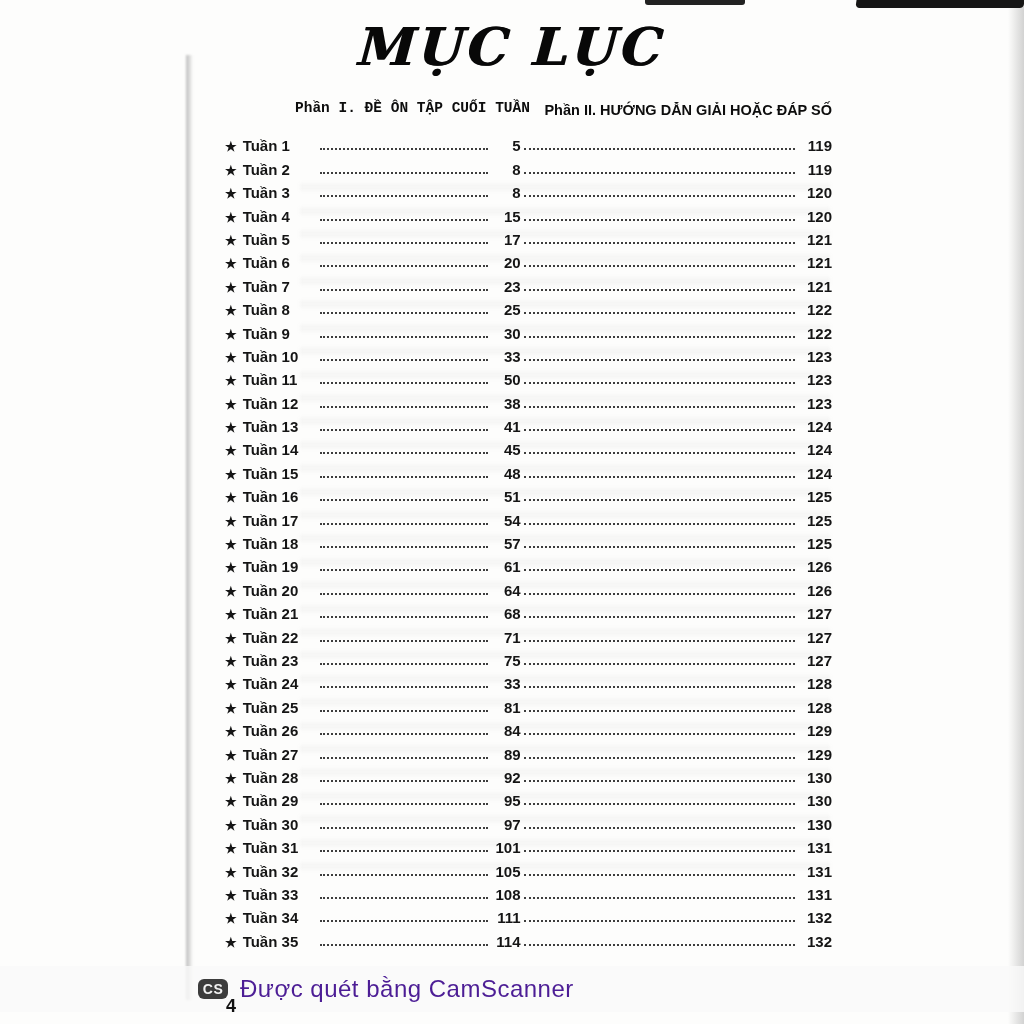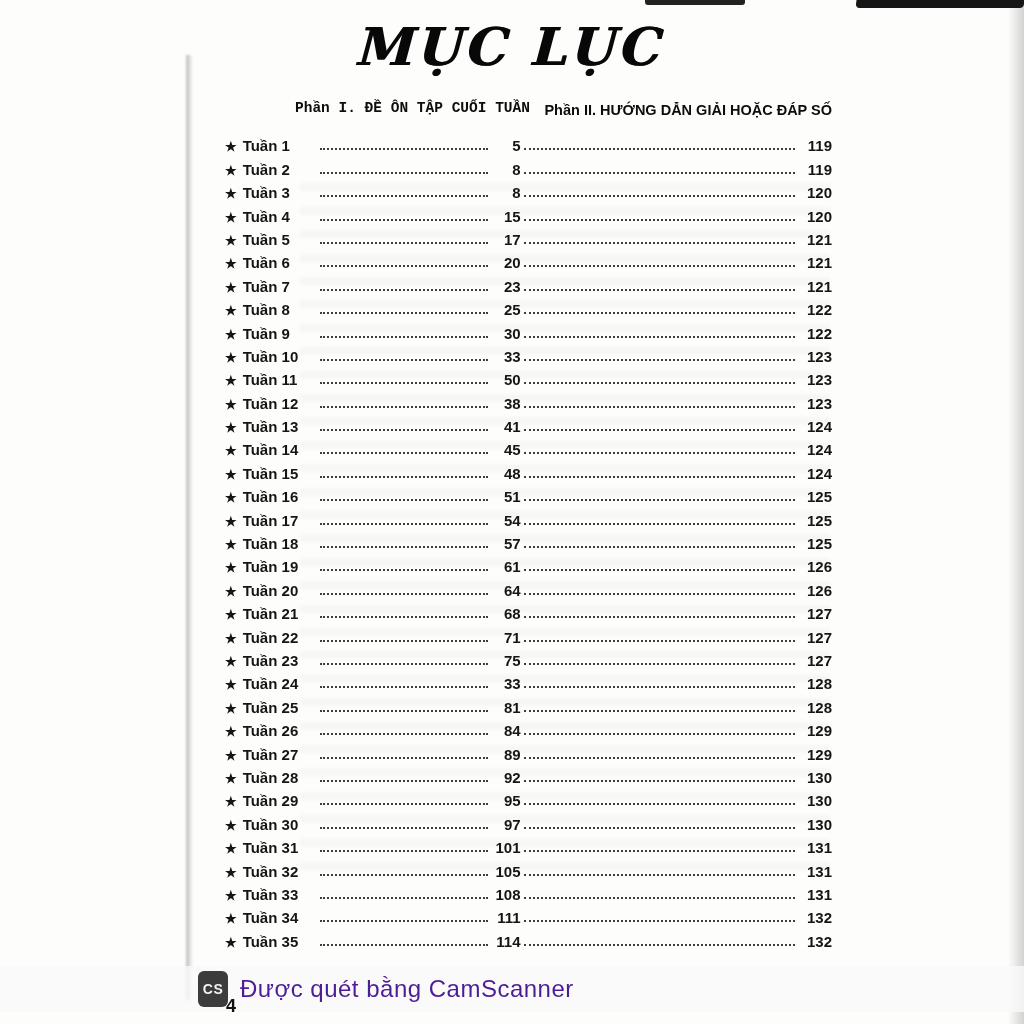--- a/index.html
+++ b/index.html
@@ -99,21 +99,21 @@
 
   
   .scan-band {
     position: absolute; left: 0; top: 966px; width: 1024px; height: 46px;
     background: rgba(249,249,249,0.82);
     display: flex; align-items: center;
     padding-left: 198px;
     z-index: 3;
   }
   .cs-logo {
-    width: 30px; height: 36px; border-radius: 6px;
+    width: 30px; height: 20px; border-radius: 6px;
     background: #3c3c3c;
     color: #f2f2f2;
     font-weight: bold; font-size: 14px;
     display: flex; align-items: center; justify-content: center;
     letter-spacing: 0.5px;
     flex: 0 0 auto;
   }
   .watermark-text {
     margin-left: 12px;
     font-size: 24px;

